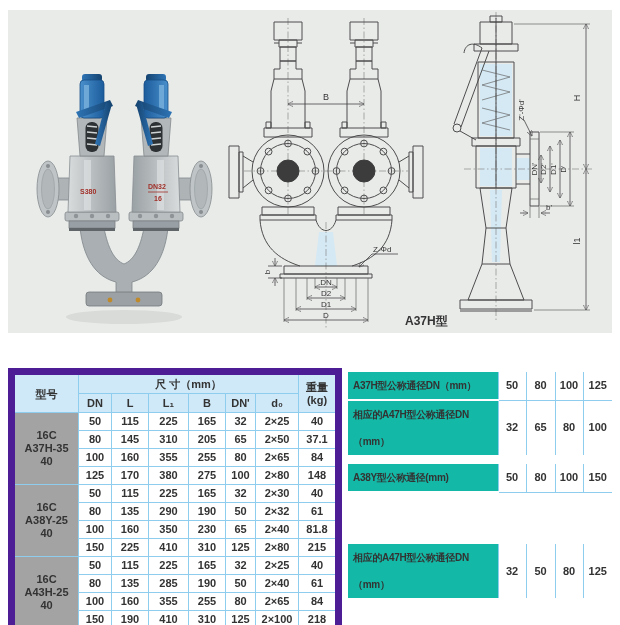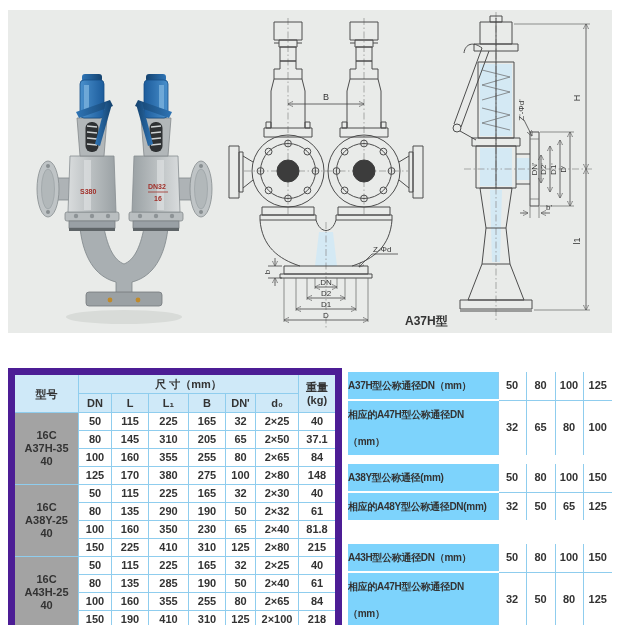--- a/index.html
+++ b/index.html
@@ -19,21 +19,21 @@
   .main-table tr.hd td{background:#cfe9f8;height:18px;line-height:18px;}
   .main-table td.wt div{line-height:13px;}
   .main-table td.model{background:#a3a3a3;vertical-align:middle;}
   .main-table td.model div{line-height:13px;}
   .main-table tr.gsep td{border-top:1px solid #9db8c9;}
 
   
   .dn-table{position:absolute;left:348px;width:264px;border-collapse:collapse;table-layout:fixed;
             font-weight:bold;color:#333;}
   .dn-table td{padding:0;height:27px;line-height:27px;overflow:hidden;}
-  .dn-table td.lbl{background:#7dd3fc;font-size:10px;text-align:left;letter-spacing:-0.3px;}
+  .dn-table td.lbl{background:#14b8a6;font-size:10px;text-align:left;padding-left:5px;letter-spacing:-0.3px;}
   .dn-table tr.r1 td.lbl{border-bottom:2px solid #fff;}
   .dn-table td.val{font-size:11px;text-align:center;border-left:1px solid #8fcdee;background:#fff;}
   .dn-table tr.r1 td.val{border-bottom:1px solid #8fcdee;}
 
   
   .dwg{position:absolute;}
   .dwg path,.dwg rect,.dwg circle,.dwg line,.dwg ellipse{stroke:#4d4d4d;fill:none;stroke-width:1;stroke-linejoin:round;}
   .dwg .fillb{fill:#d4e9f4;stroke:none;}
   .dwg .dark{fill:#3c3c3c;stroke:#3c3c3c;}
   .dwg .dim{stroke:#444;stroke-width:0.8;}
@@ -463,46 +463,32 @@
       <col style="width:29px">
     </colgroup>
   <tbody>
       <tr class="r1">
     <td class="lbl">A38Y型公称通径(mm)</td>
     <td class="val">50</td>
     <td class="val">80</td>
     <td class="val">100</td>
     <td class="val">150</td>
   </tr>
-  <tr>
-    <td class="lbl">相应的A48Y型公称通径DN(mm)</td>
-    <td class="val">32</td>
-    <td class="val">50</td>
-    <td class="val">65</td>
-    <td class="val">125</td>
-  </tr>
 </tbody>
   </table>
 
 <table class="dn-table" style="top:544px">
   <colgroup>
       <col style="width:150px">
       <col style="width:28px">
       <col style="width:29px">
       <col style="width:28px">
       <col style="width:29px">
     </colgroup>
   <tbody>
-      <tr class="r1">
-    <td class="lbl">A43H型公称通径DN（mm）</td>
-    <td class="val">50</td>
-    <td class="val">80</td>
-    <td class="val">100</td>
-    <td class="val">150</td>
-  </tr>
   <tr>
     <td class="lbl">相应的A47H型公称通径DN（mm）</td>
     <td class="val">32</td>
     <td class="val">50</td>
     <td class="val">80</td>
     <td class="val">125</td>
   </tr>
 </tbody>
   </table>
 

